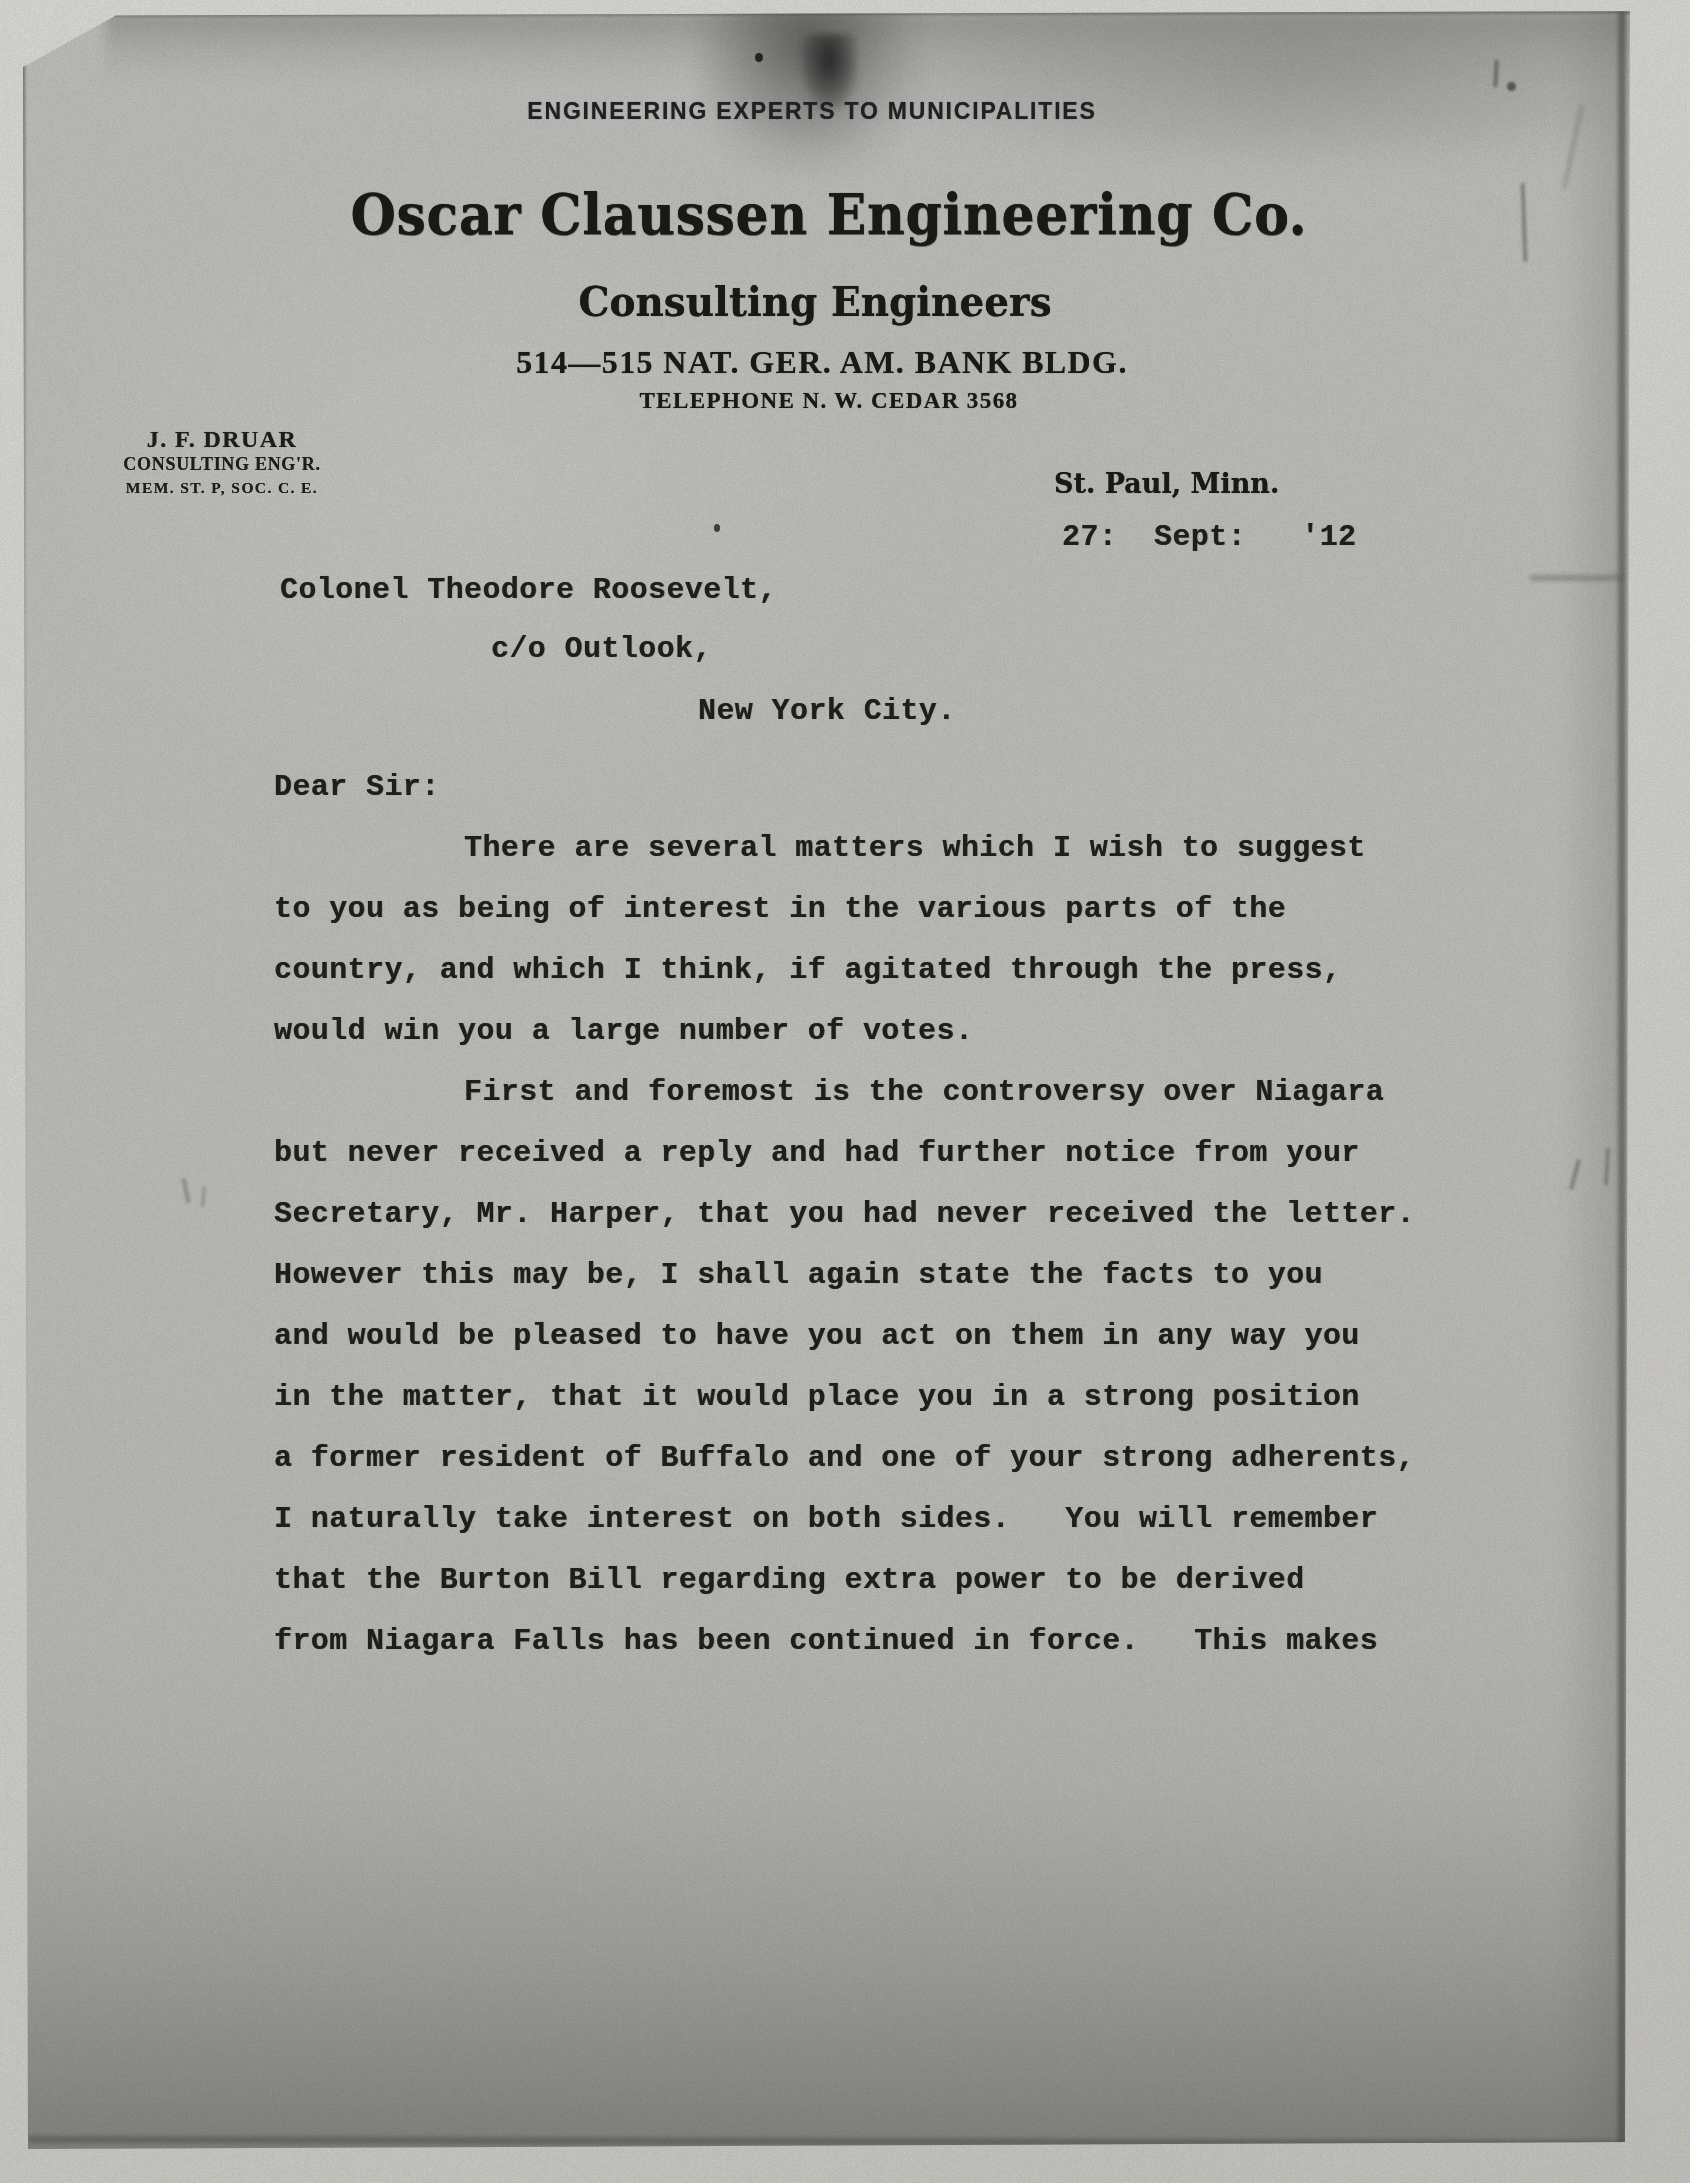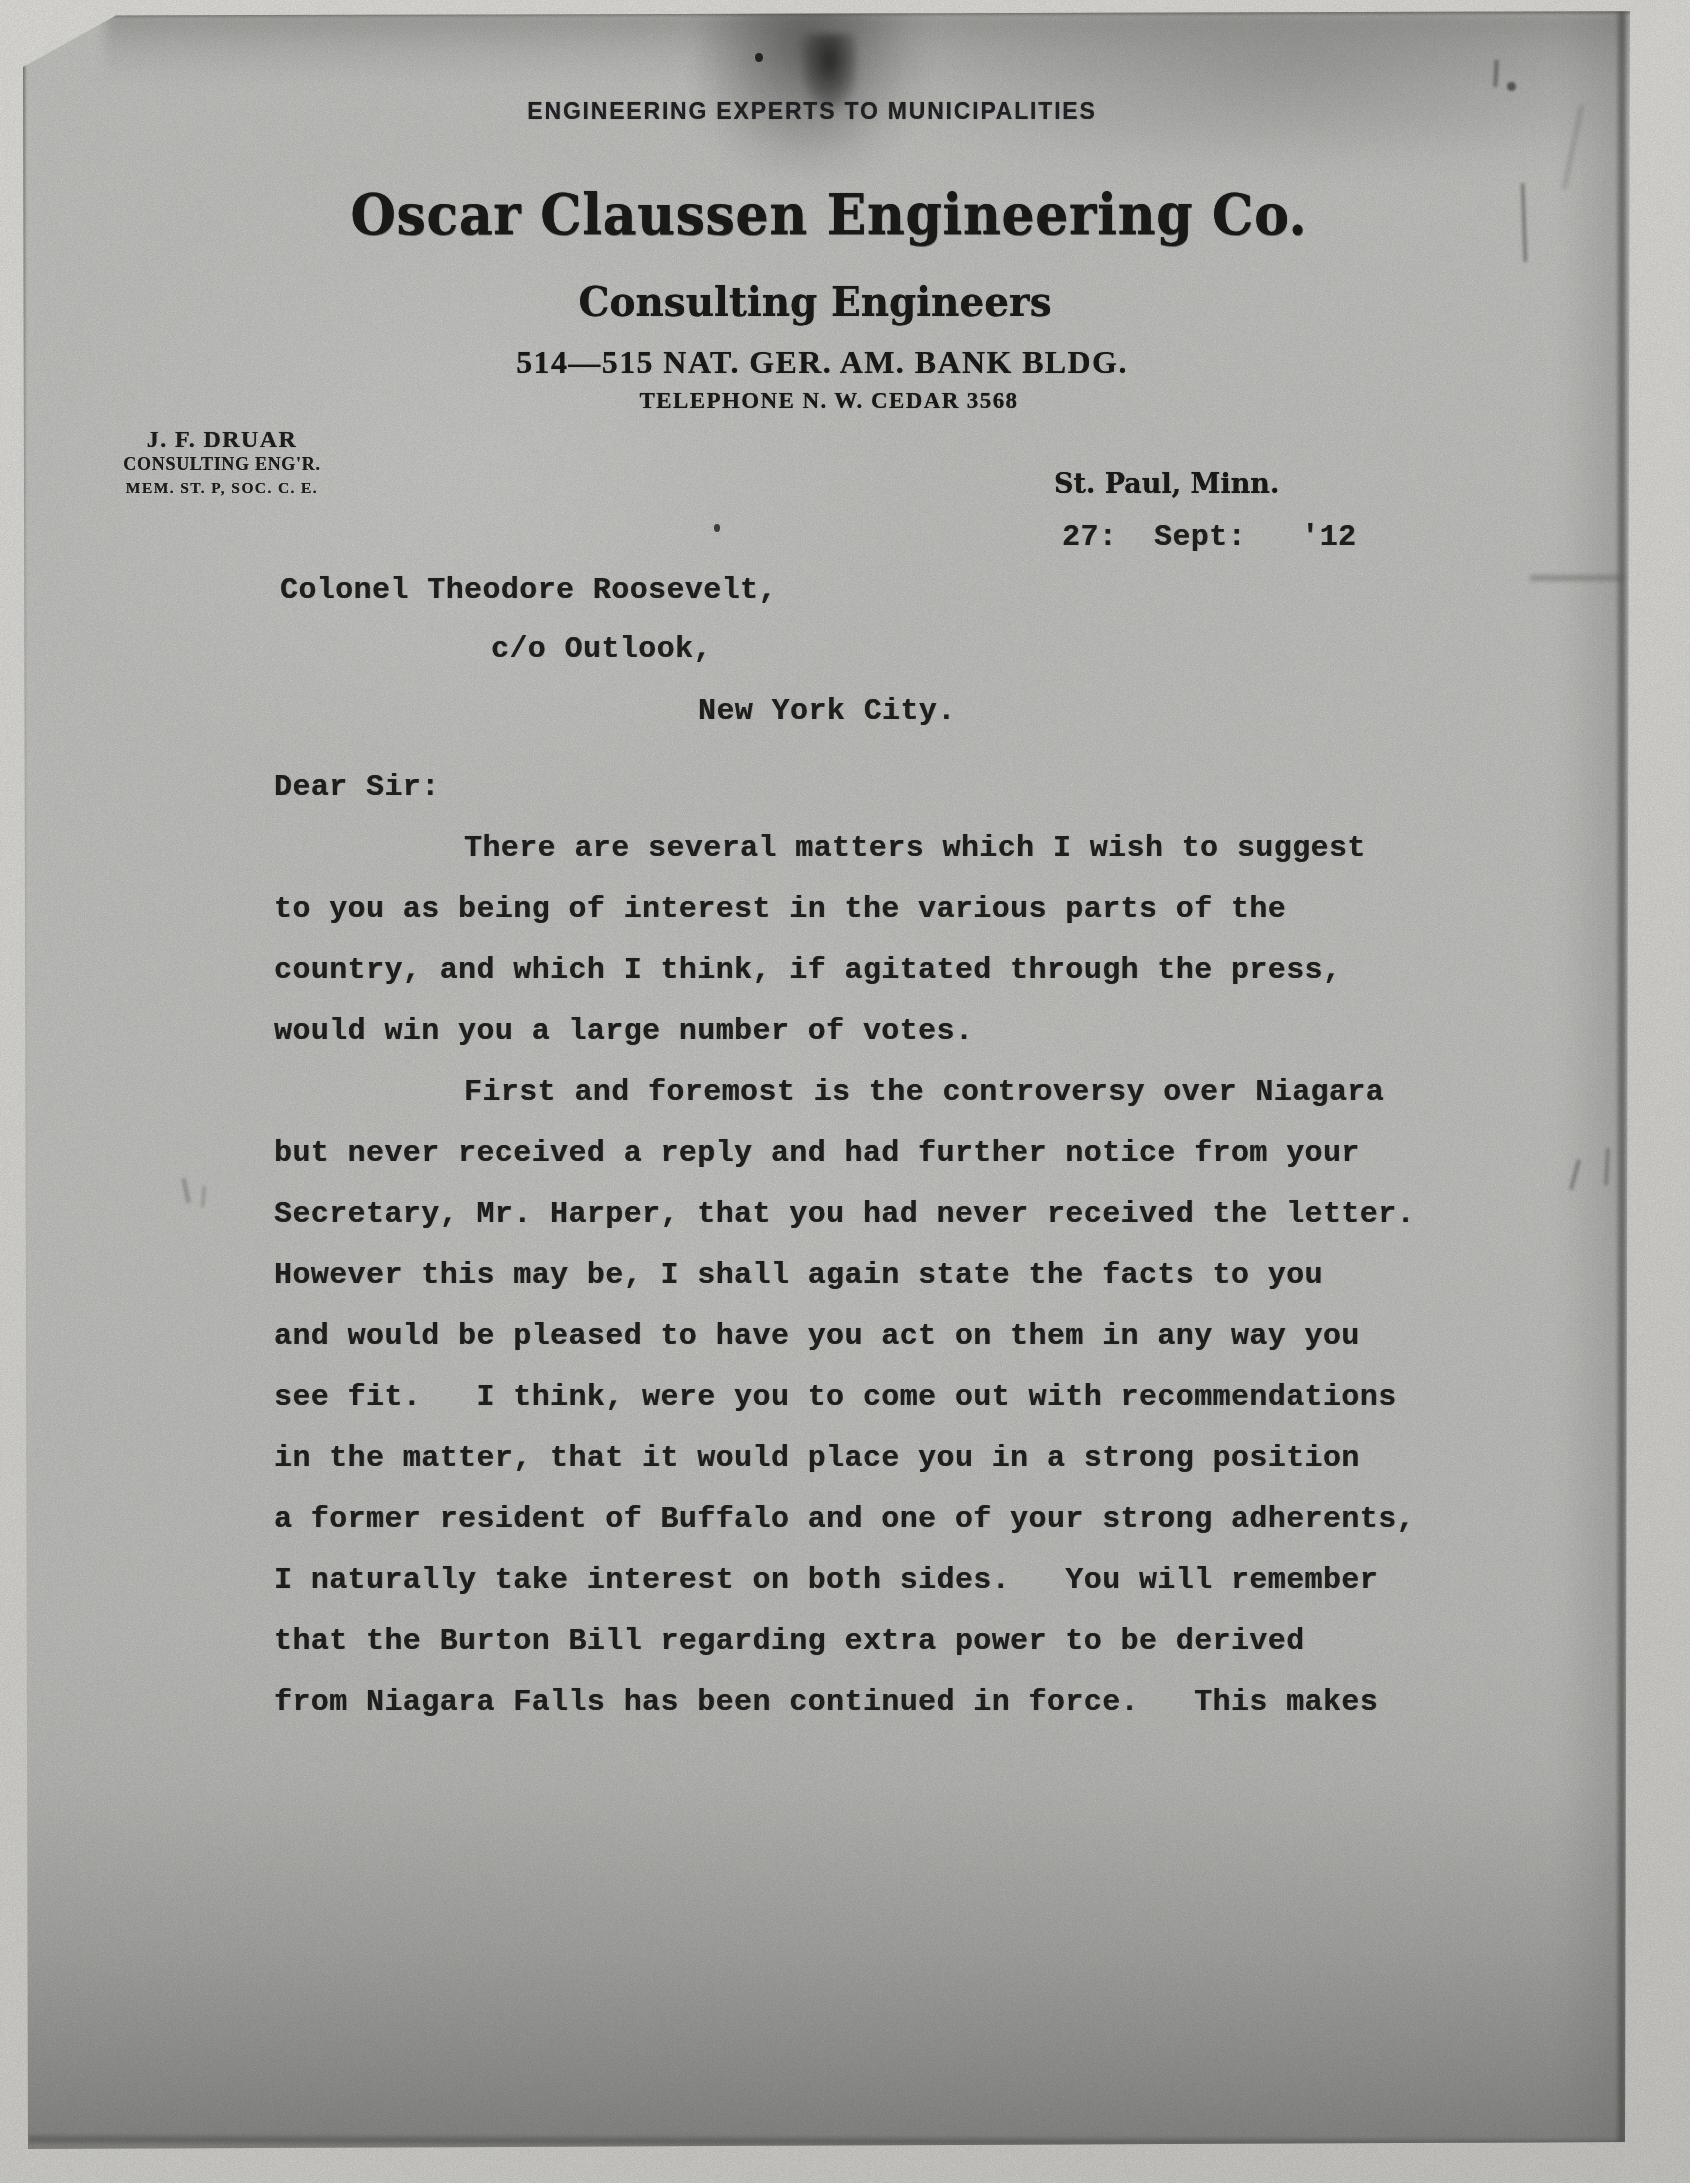--- a/index.html
+++ b/index.html
@@ -170,21 +170,20 @@
 
     <div class="typed-line indent">There are several matters which I wish to suggest</div>
         <div class="typed-line">to you as being of interest in the various parts of the</div>
         <div class="typed-line">country, and which I think, if agitated through the press,</div>
         <div class="typed-line">would win you a large number of votes.</div>
         <div class="typed-line indent">First and foremost is the controversy over Niagara</div>
         <div class="typed-line">but never received a reply and had further notice from your</div>
         <div class="typed-line">Secretary, Mr. Harper, that you had never received the letter.</div>
         <div class="typed-line">However this may be, I shall again state the facts to you</div>
         <div class="typed-line">and would be pleased to have you act on them in any way you</div>
-        <div class="typed-line">see fit.   I think, were you to come out with recommendations</div>
         <div class="typed-line">in the matter, that it would place you in a strong position</div>
         <div class="typed-line">a former resident of Buffalo and one of your strong adherents,</div>
         <div class="typed-line">I naturally take interest on both sides.   You will remember</div>
         <div class="typed-line">that the Burton Bill regarding extra power to be derived</div>
         <div class="typed-line">from Niagara Falls has been continued in force.   This makes</div>
       </div>
 
   </div>
 
   <svg class="grain" width="1691" height="2183" xmlns="http://www.w3.org/2000/svg" viewBox="0 0 2406 3107">

